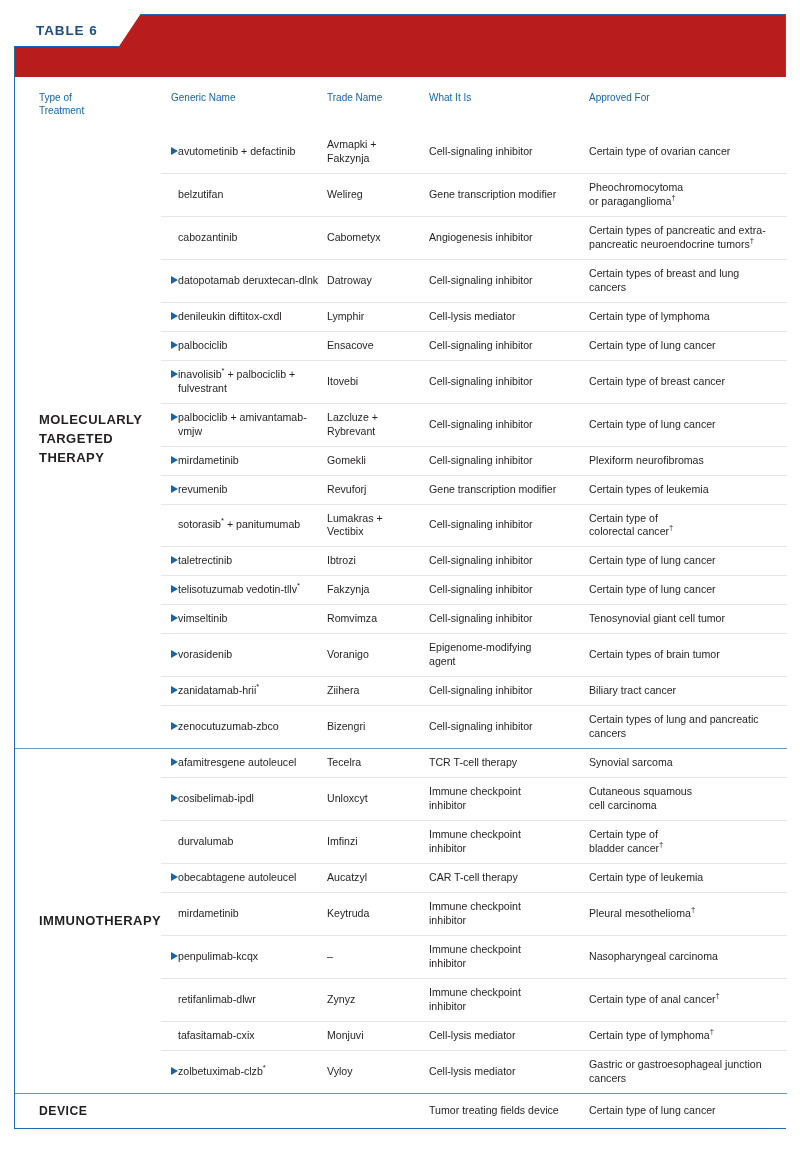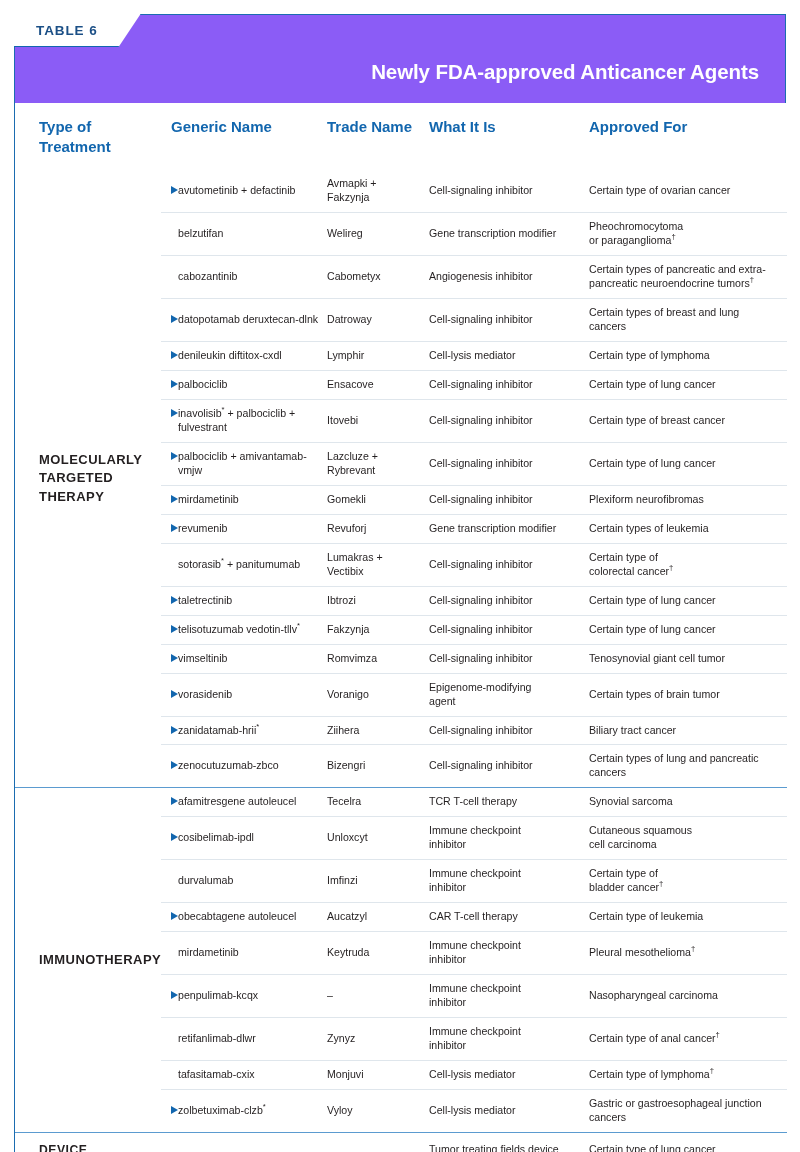--- a/index.html
+++ b/index.html
@@ -14,24 +14,23 @@
   
   .card{
     position:relative;
     border:1px solid #1b6cb0;
     box-sizing:border-box;
     width:772px;
   }
 
   
   .titleband{
-    background:#8b5cf6;
+    background:#b91c1c;
     position:relative;
     padding:44px 0 18px 16px;
-    text-align:right;
   }
   .tab{
     position:absolute;
     top:-1px;left:-1px;
     height:33px;
     background:#ffffff;
     border:1px solid #1266ae;
     border-top:none;border-left:none;
     padding:0 30px 0 22px;
     display:flex;align-items:center;
@@ -56,22 +55,22 @@
   
   .tbl{width:100%;border-collapse:collapse;table-layout:fixed;background:#fff;}
   .tbl col.c0{width:146px;}
   .tbl col.c1{width:166px;}
   .tbl col.c2{width:102px;}
   .tbl col.c3{width:160px;}
   .tbl col.c4{width:198px;}
 
   .tbl th{
     color:#1266ae;
-    font-size:15px;
-    font-weight:bold;
+    font-size:10px;
+    font-weight:normal;
     text-align:left;
     vertical-align:top;
     padding:14px 8px 14px 0;
     line-height:1.3;
   }
   .tbl th.h0{padding-left:24px;}
   .tbl th.h1{padding-left:10px;}
 
   .tbl td{
     font-size:10.6px;
@@ -127,21 +126,20 @@
 <body>
 
 <div class="page">
   <div class="card">
 
     <div class="titleband">
       <div class="tab">
         <span class="tab-label">TABLE 6</span>
       </div>
       <div class="title">
-        <span>Newly FDA-approved Anticancer Agents</span>
       </div>
     </div>
 
     <table class="tbl">
       <colgroup>
           <col class="c0">
           <col class="c1">
           <col class="c2">
           <col class="c3">
           <col class="c4">

